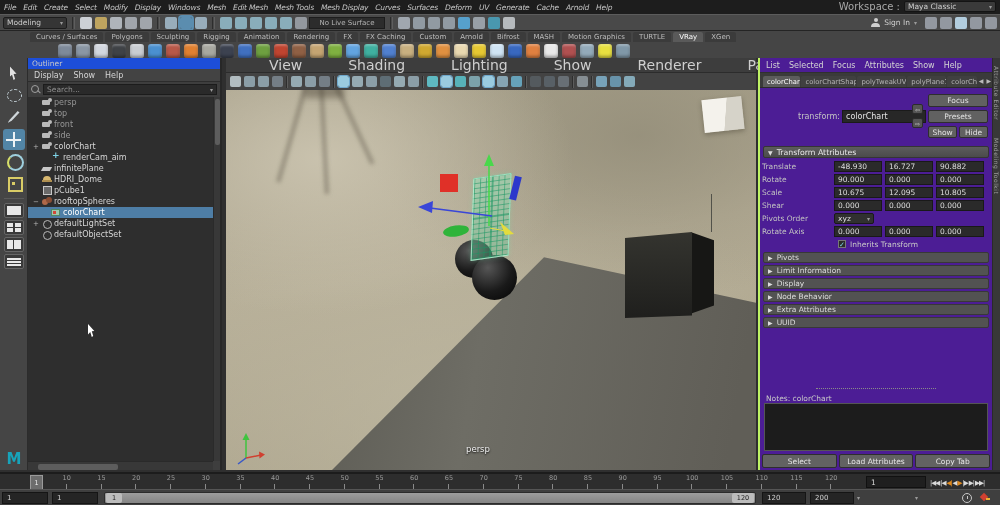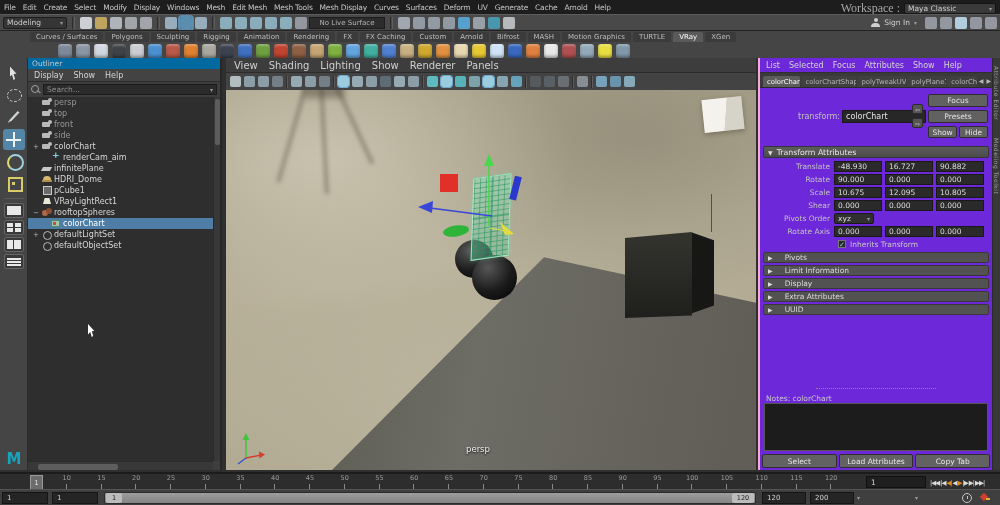--- a/index.html
+++ b/index.html
@@ -3,23 +3,23 @@
 <meta charset="utf-8">
 <style>
   html,body{margin:0;padding:0;background:#2a2a2a;width:1000px;height:505px;overflow:hidden;
     font-family:"DejaVu Sans",sans-serif;-webkit-font-smoothing:antialiased;}
   *{box-sizing:border-box;}
   .abs{position:absolute;}
   #stage{position:relative;width:1000px;height:505px;background:#2f2f2f;}
 
   
   #menubar{position:absolute;left:0;top:0;width:1000px;height:14px;background:#1d1d1d;display:flex;align-items:center;padding:0 4px;}
-  .mitem{font-size:7.5px;color:#c6c6c6;margin-right:7px;white-space:nowrap;letter-spacing:-0.2px;}
+  .mitem{font-size:7.5px;color:#c6c6c6;margin-right:7px;white-space:nowrap;letter-spacing:-0.2px;font-style:italic;}
   #workspace{position:absolute;right:4px;top:1px;display:flex;align-items:center;gap:4px;}
-  #workspace .wlabel{font-size:12px;color:#a8a8a8;font-family:Liberation Serif, serif;}
+  #workspace .wlabel{font-size:10px;color:#a8a8a8;}
   .wsdrop{width:92px;height:11px;background:#3a3a3a;border:1px solid #141414;border-radius:2px;
     font-size:7.5px;color:#cfcfcf;display:flex;align-items:center;justify-content:space-between;padding:0 3px;}
   .caret{font-size:6px;color:#9a9a9a;}
 
   
   #statusline{position:absolute;left:0;top:14px;width:1000px;height:16px;background:#494949;border-top:1px solid #5c5c5c;
     display:flex;align-items:center;padding:0 3px;gap:2px;}
   .mode-dd{width:64px;height:12px;background:#353535;border:1px solid #1d1d1d;border-radius:2px;font-size:7.5px;color:#cdcdcd;
     display:flex;align-items:center;justify-content:space-between;padding:0 3px;}
   .vsep{width:3px;height:12px;border-left:1px solid #2d2d2d;border-right:1px solid #5e5e5e;margin:0 3px;}
@@ -64,21 +64,21 @@
     background:linear-gradient(90deg,transparent 46%,#393939 46%,#393939 54%,transparent 54%),
                linear-gradient(0deg,transparent 46%,#393939 46%,#393939 54%,transparent 54%);}
   .lb3:after{content:"";position:absolute;left:2px;top:2px;right:2px;bottom:2px;
     background:linear-gradient(90deg,transparent 40%,#393939 40%,#393939 48%,transparent 48%);}
   .lb4:after{content:"";position:absolute;left:2px;top:2px;right:2px;bottom:2px;
     background:repeating-linear-gradient(0deg,transparent 0 2px,#393939 2px 3px);}
   #maya-logo{position:absolute;left:0;bottom:2px;width:28px;text-align:center;font-size:15px;font-weight:bold;color:#17a3ba;}
 
   
   #outliner{position:absolute;left:28px;top:58px;width:194px;height:412px;background:#3e3e3e;border-right:2px solid #272727;}
-  .o-title{height:11px;background:#0369a1;font-size:7.5px;color:#c9c9c9;padding:1px 0 0 4px;}
+  .o-title{height:11px;background:#1d4ed8;font-size:7.5px;color:#c9c9c9;padding:1px 0 0 4px;}
   .o-menus{height:13px;background:#434343;display:flex;gap:10px;padding-left:6px;align-items:center;border-bottom:1px solid #2c2c2c;}
   .o-menu{font-size:8px;color:#d4d4d4;}
   .o-searchrow{height:14px;display:flex;align-items:center;gap:3px;padding:1px 3px;background:#3e3e3e;}
   .mag{width:9px;height:9px;position:relative;flex:none;}
   .mag:before{content:"";position:absolute;left:0;top:0;width:6px;height:6px;border:1.2px solid #9f9f9f;border-radius:50%;}
   .mag:after{content:"";position:absolute;left:6px;top:6px;width:3.5px;height:1.2px;background:#9f9f9f;transform:rotate(45deg);}
   .o-search{flex:1;height:11px;background:#2a2a2a;border:1px solid #1c1c1c;font-size:7.5px;color:#8f8f8f;
     display:flex;align-items:center;justify-content:space-between;padding:0 3px;}
   #o-list{position:absolute;left:0;top:39px;right:7px;bottom:9px;background:#2e2e2e;overflow:hidden;}
   .o-row{height:11px;display:flex;align-items:center;gap:2px;padding-left:4px;}
@@ -105,21 +105,21 @@
   .x-set-icon:before{content:"";position:absolute;left:1px;top:1px;width:7px;height:7px;border:1px solid #b8b8b8;border-radius:50%;}
   #o-vscroll{position:absolute;right:0;top:39px;width:7px;bottom:9px;background:#383838;border-left:1px solid #2a2a2a;}
   #o-vscroll .thumb{position:absolute;left:1px;top:2px;width:5px;height:46px;background:#5d5d5d;border-radius:2px;}
   #o-hscroll{position:absolute;left:0;bottom:0;right:7px;height:9px;background:#383838;border-top:1px solid #2a2a2a;}
   #o-hscroll .thumb{position:absolute;left:10px;top:1.5px;width:80px;height:6px;background:#5d5d5d;border-radius:2px;}
   #mouse-cursor{position:absolute;left:60px;top:266px;width:9px;height:13px;background:#fff;z-index:9;
     clip-path:polygon(0 0,0 80%,25% 62%,42% 100%,58% 92%,42% 56%,70% 54%);filter:drop-shadow(0 0 1px #000);}
 
   
   #vp-menus{position:absolute;left:226px;top:58px;width:530px;height:15px;background:#3d3d3d;display:flex;gap:11px;align-items:center;padding-left:8px;border-bottom:1px solid #2c2c2c;}
-  .vp-menu{font-size:10px;color:#cfcfcf;}
+  .vp-menu{font-size:14px;color:#cfcfcf;margin-left:35px;}
   #vp-icons{position:absolute;left:226px;top:73px;width:530px;height:17px;background:#434343;display:flex;gap:3px;align-items:center;padding-left:4px;}
   .vic{width:11px;height:11px;border-radius:2px;opacity:.95;}
   .vic.a{outline:1.5px solid #72aed4;background-color:#9fd3e8 !important;}
   .vic.sep{width:2px;height:12px;background:none;border-left:1px solid #2d2d2d;border-right:1px solid #5e5e5e;border-radius:0;outline:none;}
   #vp-canvas{position:absolute;left:226px;top:90px;width:530px;height:380px;overflow:hidden;background:#ada58e;}
   .photo{position:absolute;inset:0;background:
     radial-gradient(420px 260px at 18% 18%, rgba(206,199,179,.85), rgba(0,0,0,0) 60%),
     radial-gradient(500px 300px at 78% 12%, rgba(146,140,120,.8), rgba(0,0,0,0) 55%),
     radial-gradient(620px 420px at 45% 85%, rgba(192,186,164,.7), rgba(0,0,0,0) 60%),
     linear-gradient(170deg,#a59e88,#b6ae97 45%,#a9a189);}
@@ -142,49 +142,49 @@
   .sphere-front{left:246px;top:165px;width:45px;height:45px;}
   .chart-obj{position:absolute;left:246px;top:86px;width:38px;height:82px;transform:skewY(-10deg) rotate(2deg);
     background:
      repeating-linear-gradient(0deg, rgba(26,150,98,.55) 0 1px, rgba(0,0,0,0) 1px 5px),
      repeating-linear-gradient(90deg, rgba(26,150,98,.55) 0 1px, rgba(0,0,0,0) 1px 6px),
      linear-gradient(180deg, rgba(152,232,192,.5), rgba(108,190,150,.45));
     border:1px solid rgba(178,240,208,.85);box-shadow:0 0 5px rgba(120,220,170,.35);}
   .persp-label{position:absolute;left:240px;top:354px;font-size:8.5px;color:#f0f0f0;text-shadow:0 1px 2px #000;}
 
   
-  #ae{position:absolute;left:758px;top:58px;width:234px;height:412px;background:#6d28d9;border-left:2px solid #f9a8d4;}
+  #ae{position:absolute;left:758px;top:58px;width:234px;height:412px;background:#4c1d95;border-left:2px solid #bef264;}
   .ae-menus{height:15px;display:flex;gap:9px;align-items:center;padding-left:6px;border-bottom:1px solid #303030;}
   .ae-menu{font-size:8px;color:#d4d4d4;}
   .ae-tabs{height:15px;background:#3a3a3a;display:flex;align-items:flex-end;gap:1px;padding-left:3px;border-bottom:1px solid #2b2b2b;}
   .ae-tab{font-size:6.8px;color:#b5b5b5;background:#404040;padding:2px 4px 1px;border-radius:2px 2px 0 0;white-space:nowrap;overflow:hidden;max-width:58px;}
   .ae-tab.on{background:#5c5c5c;color:#fff;}
   .tabnav{font-size:6px;color:#bbb;margin:0 1px 3px;}
   .ae-head{position:relative;height:56px;}
   .tf-label{position:absolute;left:38px;top:24px;font-size:8px;color:#c4c4c4;}
   .tf-field{position:absolute;left:82px;top:22px;width:84px;height:13px;background:#272727;border:1px solid #1a1a1a;
     font-size:8px;color:#e4e4e4;display:flex;align-items:center;padding-left:3px;}
   .pinbtn{position:absolute;width:11px;height:10px;background:#555;border:1px solid #2c2c2c;border-radius:2px;font-size:6px;color:#ddd;text-align:center;line-height:9px;}
   .aebtn{position:absolute;background:#616161;border:1px solid #2e2e2e;border-radius:2px;font-size:7.5px;color:#e2e2e2;
     display:flex;align-items:center;justify-content:center;}
   .sect-open{height:12px;background:linear-gradient(#5c5c5c,#4b4b4b);border:1px solid #353535;border-radius:2px;margin:2px 3px;
     display:flex;align-items:center;gap:4px;padding-left:4px;}
   .sect-open .arr{font-size:6px;color:#ddd;}
   .sect-open .stitle{font-size:7.8px;color:#e8e8e8;}
   .ae-row{display:flex;align-items:center;height:13px;padding-left:2px;}
-  .ae-rlabel{width:72px;text-align:right;font-size:7.5px;color:#c2c2c2;padding-right:4px;flex:none;}
+  .ae-rlabel{width:72px;text-align:left;font-size:7.5px;color:#c2c2c2;padding-right:4px;flex:none;}
   .ae-val{width:48px;height:11px;background:#2a2a2a;border:1px solid #191919;font-size:7.5px;color:#dedede;
     margin-right:3px;display:flex;align-items:center;padding-left:3px;}
   .ro-dd{width:40px;height:11px;background:#303030;border:1px solid #191919;border-radius:2px;font-size:7.5px;color:#dedede;
     display:flex;align-items:center;justify-content:space-between;padding:0 3px;}
   .chk-row{display:flex;align-items:center;gap:4px;height:12px;padding-left:78px;}
   .chk{width:8px;height:8px;background:#2a2a2a;border:1px solid #777;font-size:7px;color:#7fd4e8;line-height:8px;text-align:center;}
   .chk-label{font-size:7.5px;color:#c9c9c9;}
   .sect-closed{height:11px;background:#525252;border:1px solid #383838;border-radius:2px;margin:2px 3px;
-    display:flex;align-items:center;gap:12px;padding-left:4px;}
+    display:flex;align-items:center;gap:4px;padding-left:4px;}
   .sect-closed .arr{font-size:6px;color:#ddd;}
   .sect-closed .stitle{font-size:7.5px;color:#dcdcdc;}
   .ae-dots{position:absolute;left:56px;top:330px;width:120px;border-top:1px dotted #8a8a8a;}
   .notes-label{position:absolute;left:6px;top:336px;font-size:7.5px;color:#c9c9c9;}
   .notes-box{position:absolute;left:4px;top:345px;right:4px;height:48px;background:#1c1c1c;border:1px solid #555;}
   .ae-footer{position:absolute;left:2px;right:2px;bottom:2px;height:14px;display:flex;gap:2px;}
   .ae-fbtn{flex:1;background:#626262;border:1px solid #2e2e2e;border-radius:2px;font-size:7.5px;color:#e6e6e6;
     display:flex;align-items:center;justify-content:center;}
   #side-strip{position:absolute;left:992px;top:58px;width:8px;height:412px;background:#383838;border-left:1px solid #2a2a2a;
     display:flex;flex-direction:column;align-items:center;padding-top:8px;gap:18px;}
@@ -456,25 +456,20 @@
           <span class="o-ic x-dome-icon"></span>
           <span class="o-label">HDRI_Dome</span>
         </div>
 
         <div class="o-row" style="padding-left: 4px;">
           <span class="o-exp"></span>
           <span class="o-ic x-cube-icon"></span>
           <span class="o-label">pCube1</span>
         </div>
 
-        <div class="o-row" style="padding-left: 4px;">
-          <span class="o-exp"></span>
-          <span class="o-ic x-light-icon"></span>
-          <span class="o-label">VRayLightRect1</span>
-        </div>
 
         <div class="o-row" style="padding-left: 4px;">
           <span class="o-exp">−</span>
           <span class="o-ic x-spheres-icon"></span>
           <span class="o-label">rooftopSpheres</span>
         </div>
 
         <div class="o-row sel" style="padding-left: 13px;">
           <span class="o-exp"></span>
           <span class="o-ic x-chart-icon"></span>
@@ -677,20 +672,24 @@
         <div class="sect-closed">
           <span class="arr">▶</span>
           <span class="stitle">Limit Information</span>
         </div>
 
         <div class="sect-closed">
           <span class="arr">▶</span>
           <span class="stitle">Display</span>
         </div>
 
+        <div class="sect-closed">
+          <span class="arr">▶</span>
+          <span class="stitle">Node Behavior</span>
+        </div>
 
         <div class="sect-closed">
           <span class="arr">▶</span>
           <span class="stitle">Extra Attributes</span>
         </div>
 
         <div class="sect-closed">
           <span class="arr">▶</span>
           <span class="stitle">UUID</span>
         </div>

